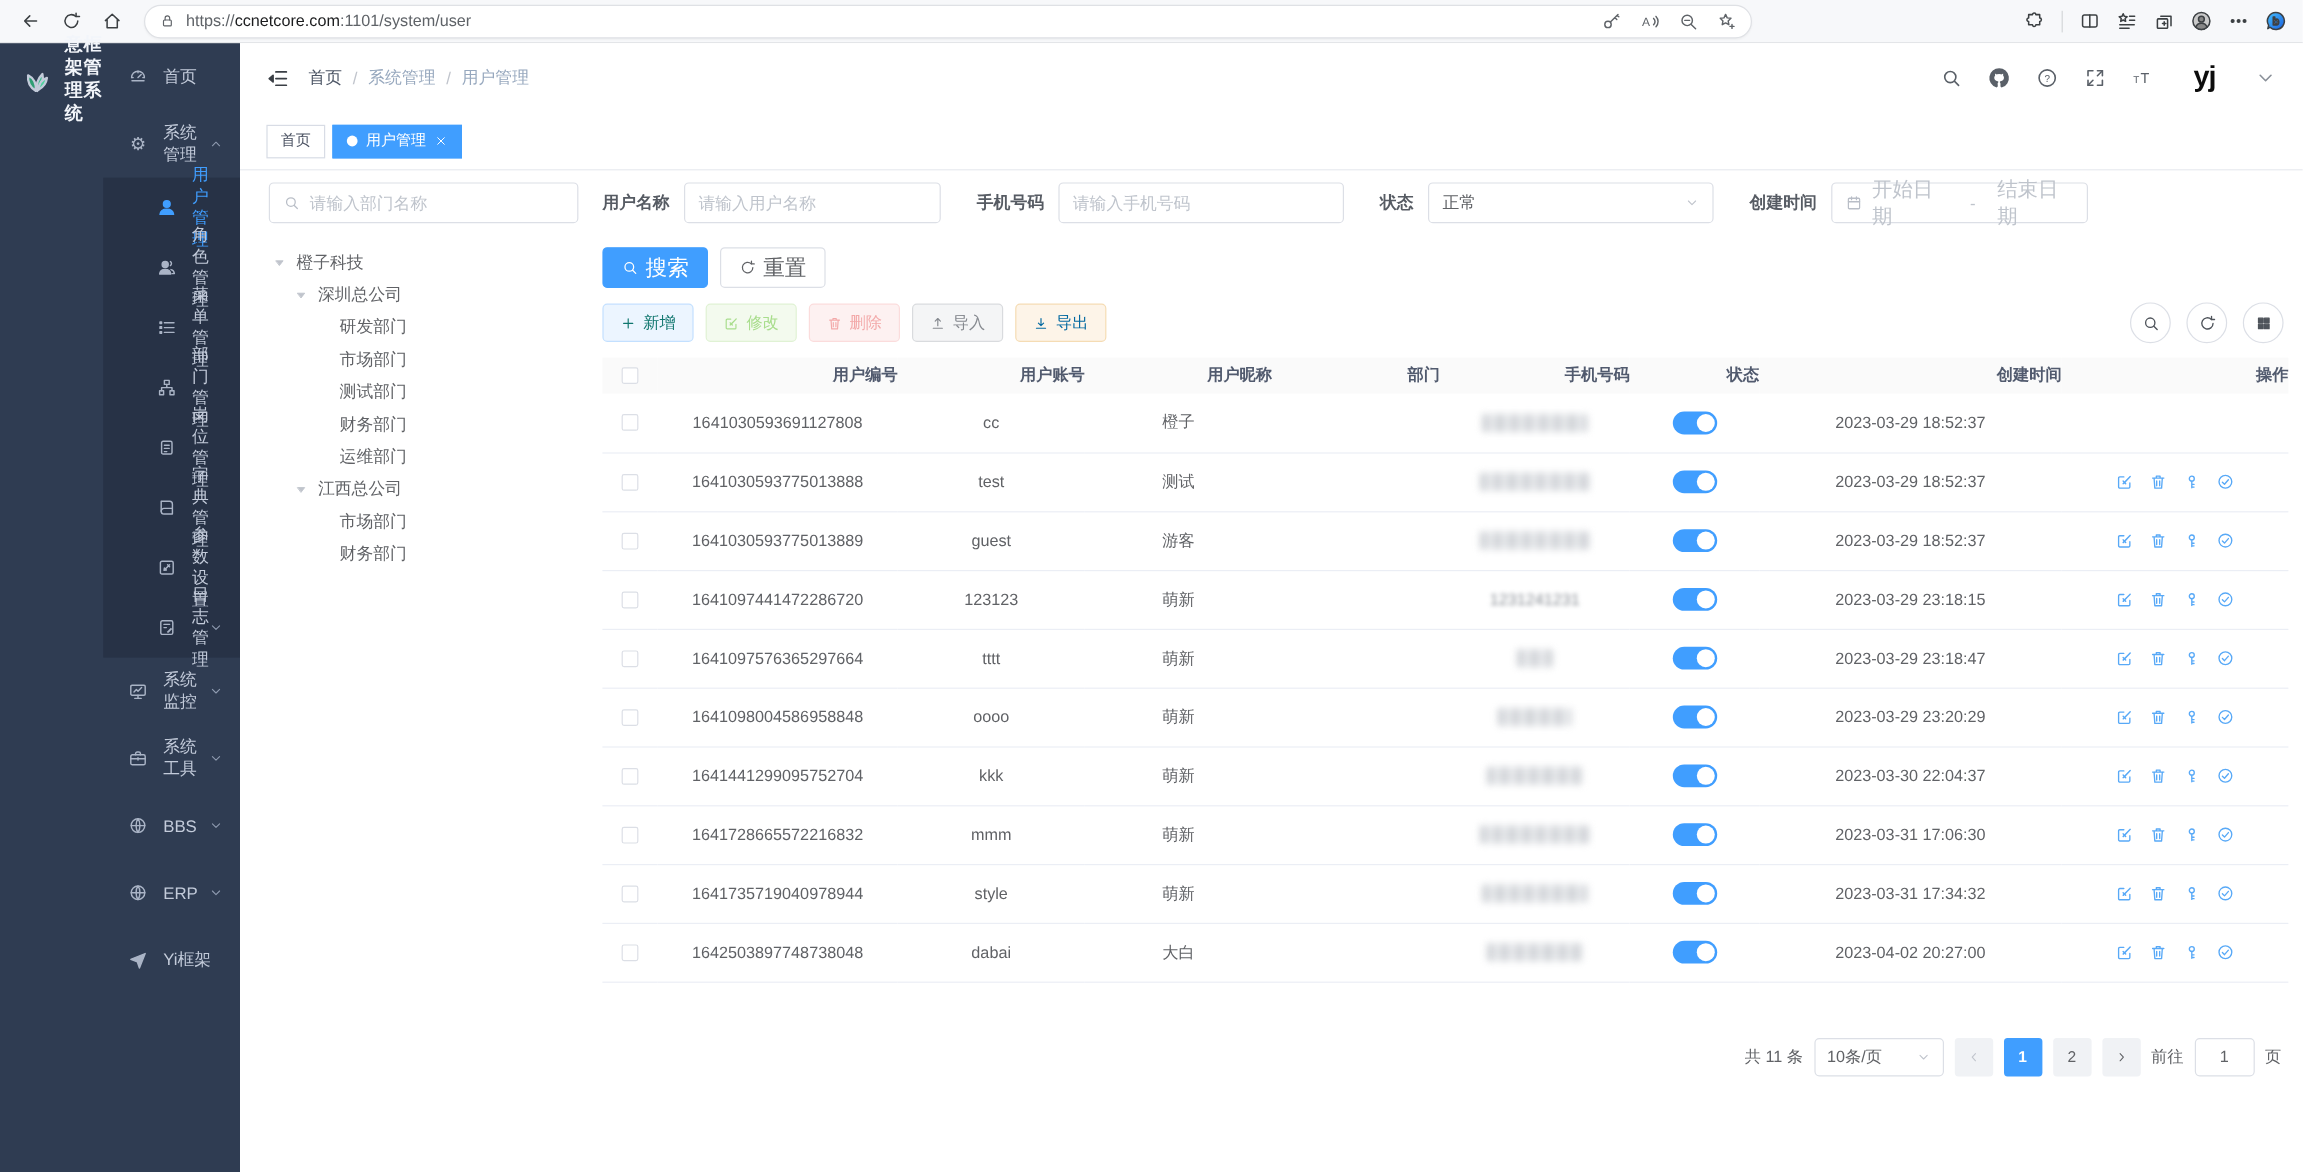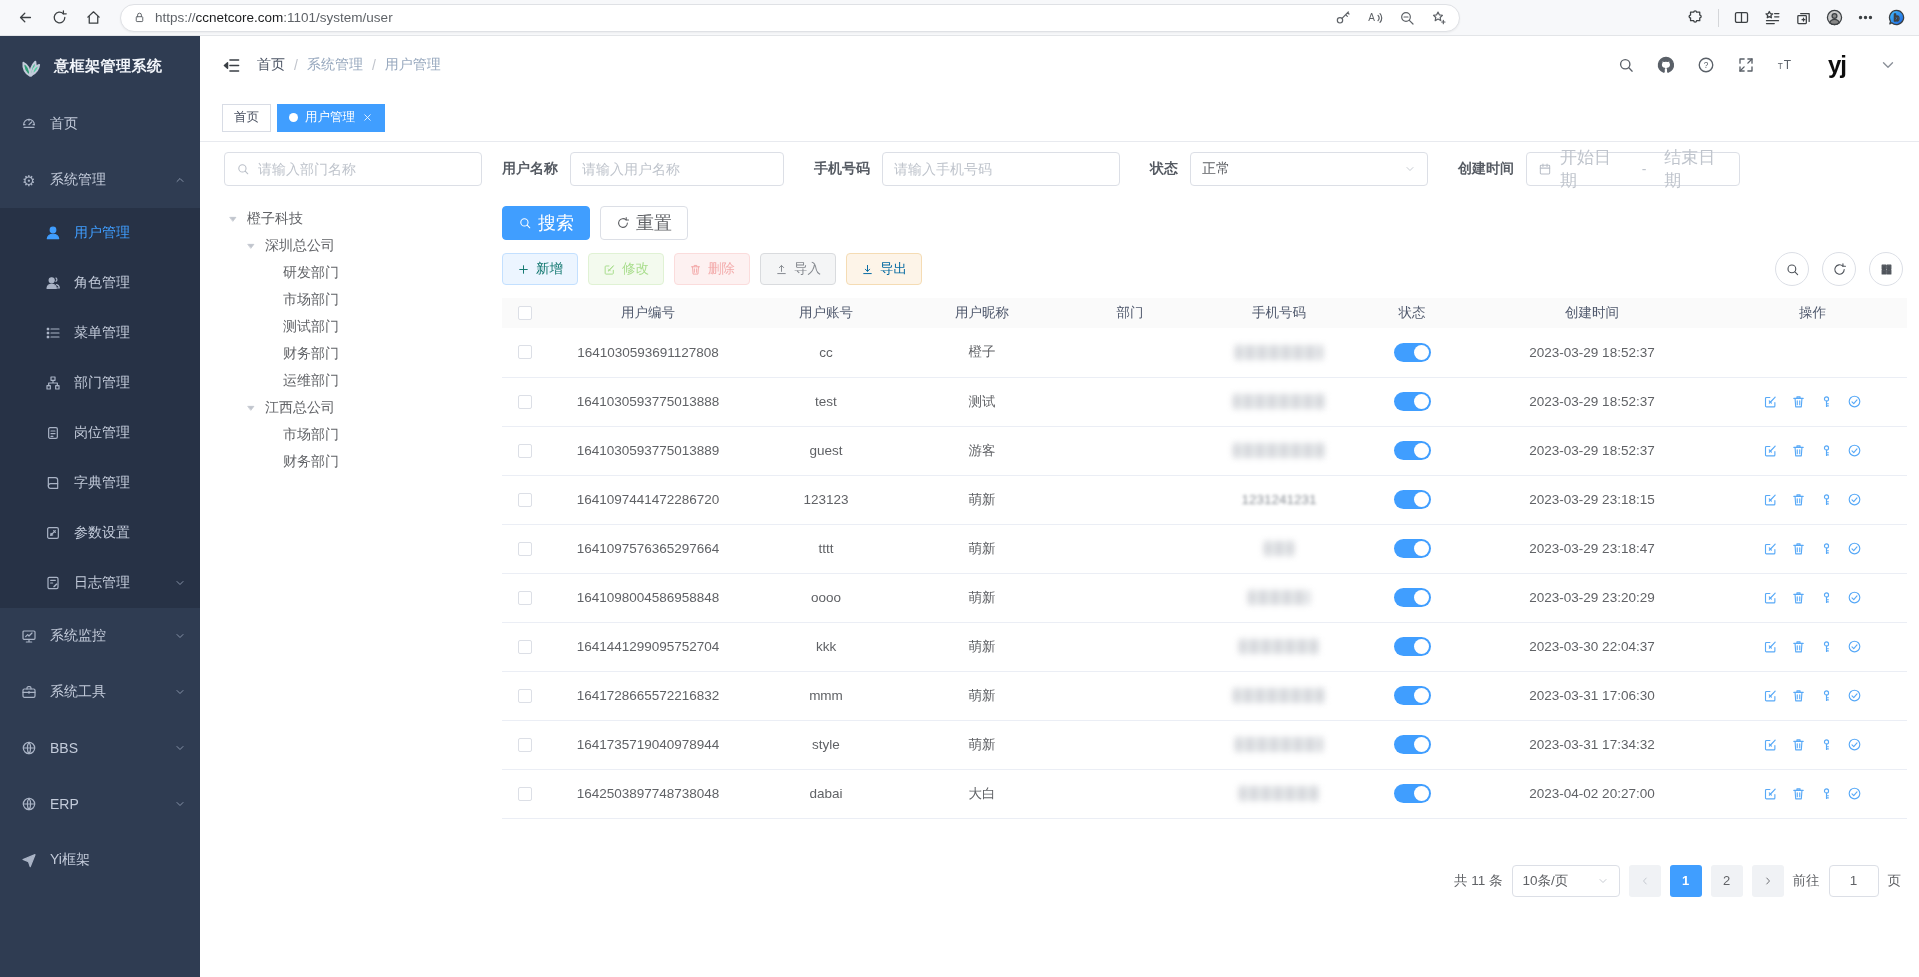--- a/index.html
+++ b/index.html
@@ -21,21 +21,21 @@
   .u-host { color:#1b1c1e; }
   .pill-icons { margin-left:auto; display:flex; gap:16px; color:#5f6368; }
   .pill-icons .ci svg { width:16px; height:16px; }
   .chrome-right { margin-left:auto; display:flex; align-items:center; gap:14px; color:#3c4043; padding-right:4px; }
   .chrome-right .ci svg { width:17px; height:17px; }
   .v-div { width:1px; height:18px; background:#d4d6d9; }
   .ci { cursor:pointer; display:flex; align-items:center; justify-content:center; }
 
   
   .app { flex:1; display:flex; min-height:0; }
-  .sidebar { width:200px; flex:none; background:#2f3c52; color:#c3cbda; display:flex; flex-direction:column; }
+  .sidebar { width:200px; flex:none; background:#2f3c52; color:#c3cbda; display:flex; flex-direction:row; }
   .logo { height:60px; display:flex; align-items:center; padding-left:18px; gap:10px; cursor:pointer; }
   .logo-t { color:#f2f5fa; font-size:15px; font-weight:700; letter-spacing:.5px; }
   .logo-ic svg { width:26px; height:26px; }
   .s-item { height:56px; display:flex; align-items:center; padding:0 14px 0 20px; font-size:14px; cursor:pointer; }
   .submenu { background:#273246; }
   .submenu .s-item { height:50px; padding-left:44px; }
   .s-ic { width:18px; margin-right:12px; color:#aab4c6; display:flex; justify-content:center; }
   .s-ic svg { width:16px; height:16px; }
   .s-ic .uc { font-size:15px; line-height:1; }
   .s-lb { flex:1; }
@@ -101,21 +101,21 @@
   .tb-danger  { background:#fdf1f1; border-color:#fbdcdc; color:#f3a9a9; }
   .tb-info    { background:#f4f5f6; border-color:#d9dbde; color:#85898f; }
   .tb-warning { background:#fdf4e8; border-color:#f5dcb4; color:#0369a1; }
   .tool-right { margin-left:auto; display:flex; gap:13px; padding-right:4px; }
   .circle-btn { width:34px; height:34px; border-radius:50%; border:1px solid #dcdfe6; color:#4f545b;
     display:flex; align-items:center; justify-content:center; cursor:pointer; background:#fff; }
   .circle-btn svg { width:15px; height:15px; }
 
   
   table { margin-top:12px; width:100%; border-collapse:collapse; table-layout:fixed; }
-  th { height:30px; background:#fafafa; color:#515a6e; font-size:13.5px; font-weight:400; text-align:center; }
+  th { height:30px; background:#fafafa; color:#515a6e; font-size:13.5px; font-weight:700; text-align:right; }
   td { height:49px; font-size:13.5px; color:#606266; text-align:center; border-bottom:1px solid #ebeef5; }
   .chk { width:14px; height:14px; border:1px solid #dcdfe6; border-radius:2px; background:#fff; margin:0 auto; cursor:pointer; }
   .toggle { width:37px; height:19px; border-radius:10px; background:#409eff; position:relative; margin:0 auto; cursor:pointer; }
   .toggle::after { content:""; position:absolute; right:2px; top:2px; width:15px; height:15px; border-radius:50%; background:#fff; }
   .blurbar { height:15px; margin:0 auto; border-radius:2px;
     background:repeating-linear-gradient(90deg,#c9ccd1 0 6px,#e4e6e9 6px 12px); filter:blur(3px); opacity:.85; }
   .phone-blurtext { filter:blur(1.6px); color:#8a8f96; }
   .ops { display:flex; justify-content:center; gap:13px; color:#58a9f7; }
   .ops .ci svg { width:15px; height:15px; }
 

